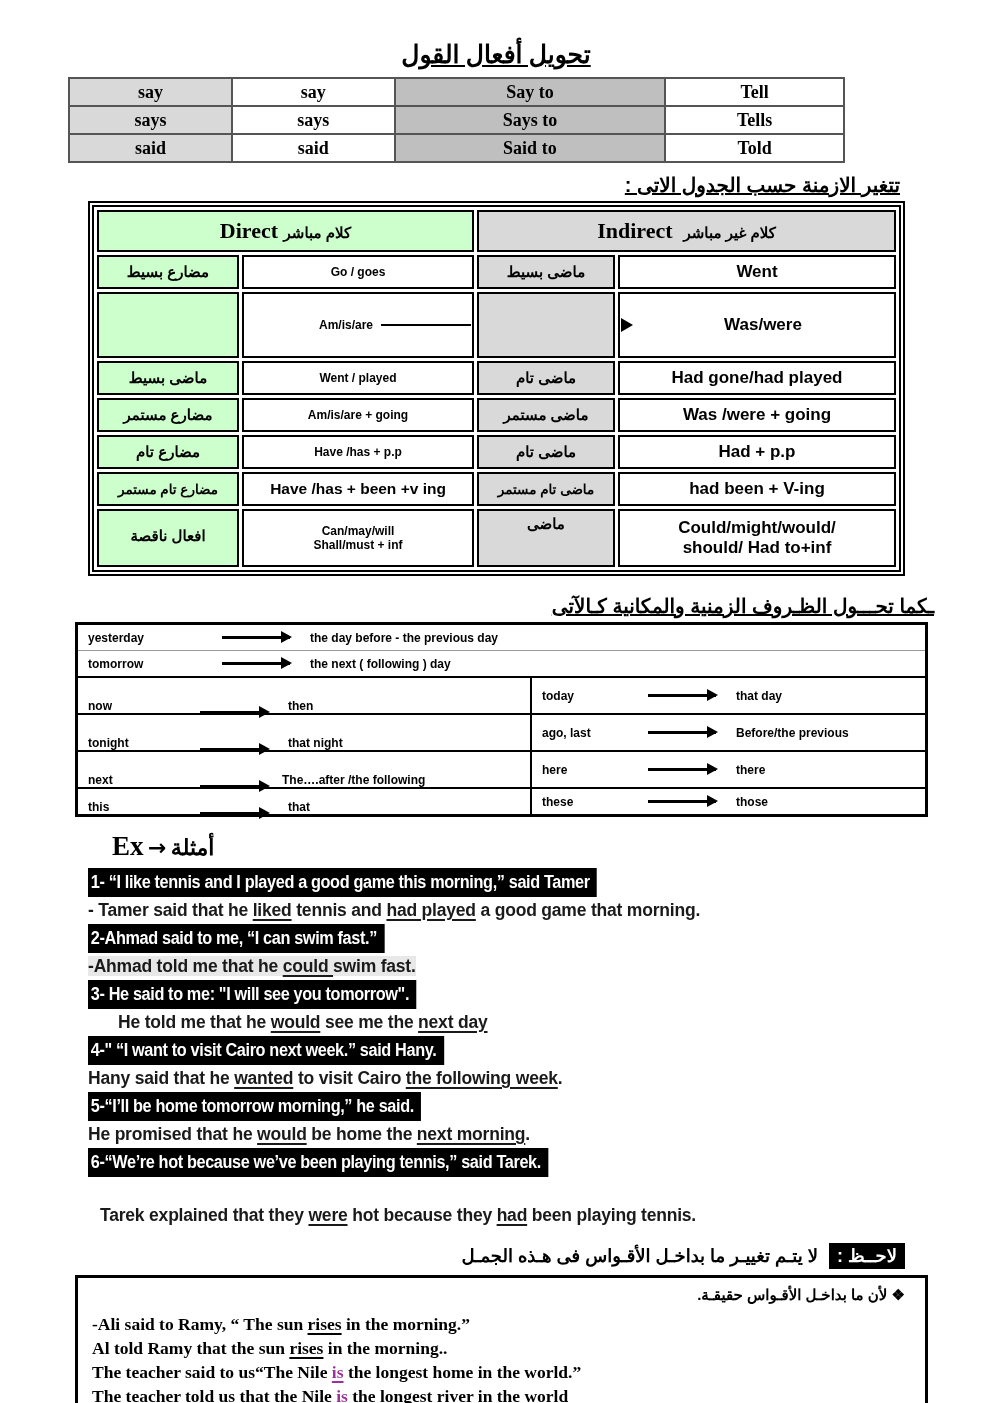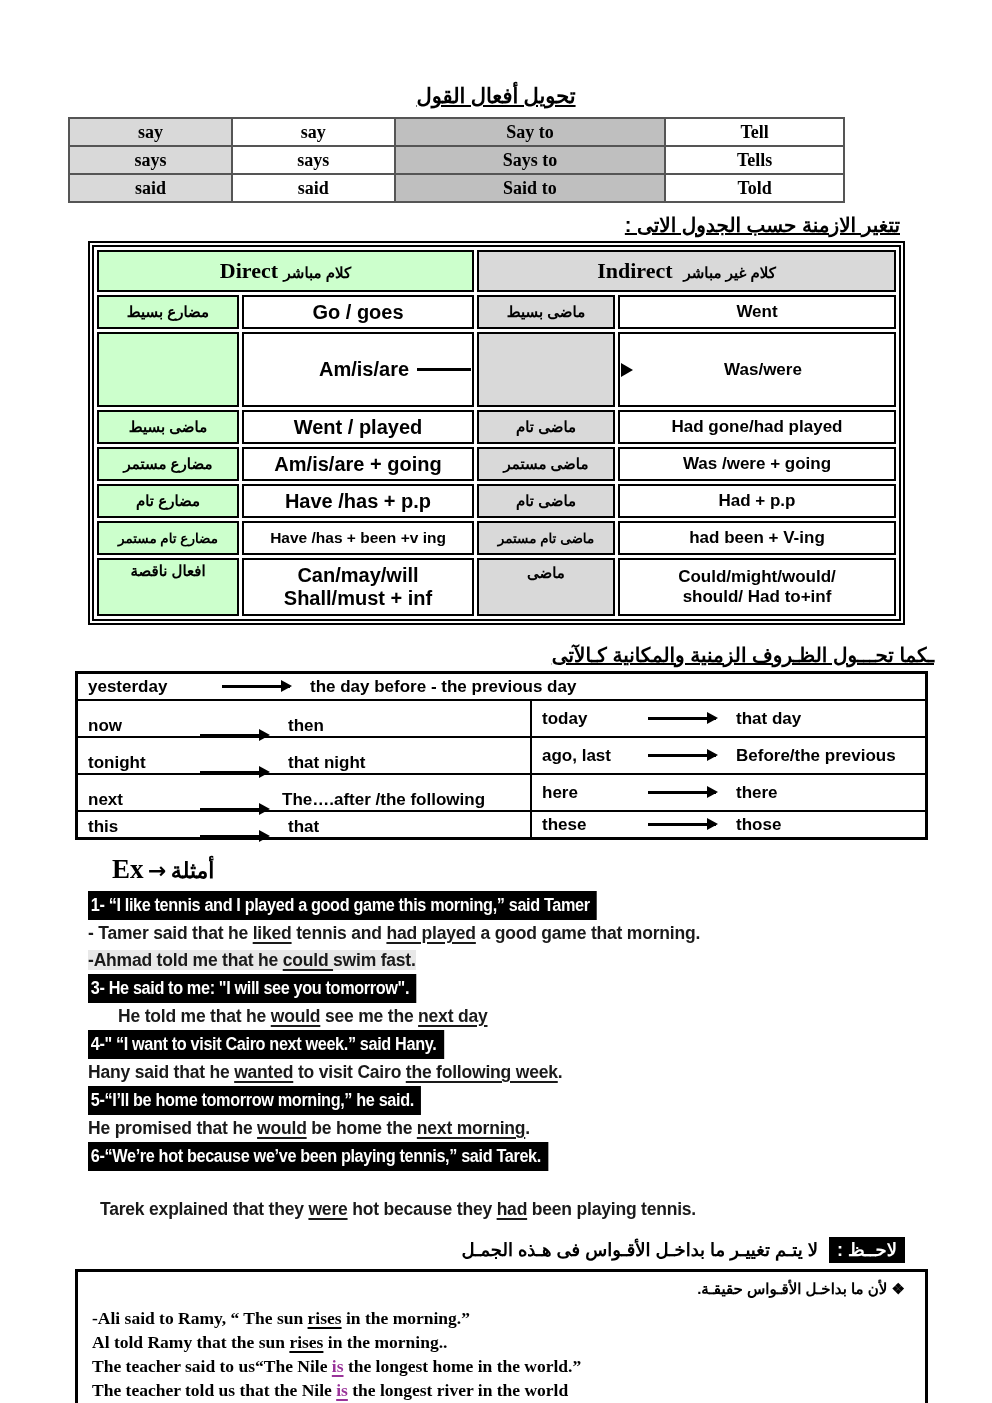--- a/index.html
+++ b/index.html
@@ -1,21 +1,21 @@
 <!DOCTYPE html>
 <html lang="en" style="--green_cell: #ccffcc; --gray_cell: #d9d9d9; --say_col1: #d9d9d9; --say_col3: #bfbfbf; --highlight_bg: #000000; --highlight_fg: #ffffff; --underline_purple: #993399; --word_blue: #1f1f8f; --reply_gray: #e8e8e8;"><head>
 <meta charset="utf-8">
 <style>
   html,body{margin:0;padding:0;background:#fff;}
   .page{position:relative;width:992px;height:1403px;background:#fff;color:#000;
         font-family:"Liberation Sans",sans-serif;overflow:hidden;}
 
   
-  .title{margin:84px auto 8px auto;width:fit-content;font-family:"Liberation Serif",serif;
-         font-size:21px;font-weight:bold;text-decoration:underline;direction:rtl;}
+  .title{margin:40px auto 8px auto;width:fit-content;font-family:"Liberation Serif",serif;
+         font-size:25px;font-weight:bold;text-decoration:underline;direction:rtl;}
   .heading-rtl{direction:rtl;font-weight:bold;font-size:20px;width:fit-content;
                font-family:"Liberation Sans",sans-serif;}
   .tense-heading{margin:10px 92px 4px auto;text-decoration:underline;}
   .adverb-heading{margin:18px 58px 4px auto;text-decoration:underline;}
 
   
   .say-table{width:777px;margin:0 0 0 68px;border-collapse:collapse;text-align:center;
              font-family:"Liberation Serif",serif;font-weight:bold;font-size:18px;}
   .say-table td{border:2px solid #555;height:24px;padding:1px 0;margin-left:45px;}
   .say-table td:nth-child(1){background:var(--say_col1);}
@@ -24,30 +24,30 @@
   
   .tense-table{margin:4px 0 0 88px;border:6px double #000;border-collapse:separate;
                border-spacing:3px;background:#fff;}
   .tense-table td{border:2px solid #000;text-align:center;vertical-align:middle;}
   .t-hdr{height:36px;font-family:"Liberation Serif",serif;font-weight:bold;font-size:22px;}
   .t-hdr .hdr-ar{font-size:15px;font-family:"Liberation Sans",sans-serif;}
   .hdr-direct{background:var(--green_cell);}
   .hdr-indirect{background:var(--gray_cell);}
   .t-ar{background:var(--green_cell);direction:rtl;font-weight:bold;font-size:15px;width:136px;}
   .t-ar2{background:var(--gray_cell);direction:rtl;font-weight:bold;font-size:15px;width:132px;}
-  .t-en{font-weight:bold;font-size:20px;width:226px;white-space:pre-line;height:28px;}
+  .t-en{font-weight:bold;font-size:12px;width:226px;white-space:pre-line;height:28px;}
   .t-en2{font-weight:bold;font-size:17px;width:272px;white-space:pre-line;height:28px;}
   .cell-flex{display:flex;align-items:center;}
   .hline{flex:1;height:2.5px;background:#000;margin-left:8px;}
   .ahead{width:0;height:0;border-left:12px solid #000;border-top:7px solid transparent;
          border-bottom:7px solid transparent;}
 
   
   .adv-table{width:853px;margin:2px 0 0 75px;border:3px solid #000;box-sizing:border-box;
-             font-weight:bold;font-size:17px;}
+             font-weight:bold;font-size:12px;}
   .adv-row{display:flex;align-items:center;min-height:25px;border-top:2px solid #000;}
   .adv-row:first-child{border-top:none;}
   .adv-row.thin{border-top:1.5px solid #999;}
   .adv-row.tall{min-height:35px;}
   .adv-from{width:132px;padding-left:10px;}
   .adv-to{padding-left:6px;}
   .half-l{display:flex;align-items:flex-end;width:452px;align-self:stretch;
           border-right:2px solid #000;}
   .half-r{display:flex;align-items:center;flex:1;}
   .half-l .adv-from{width:110px;}
@@ -171,38 +171,43 @@
         <td class="t-ar2">ماضى تام</td>
         <td class="t-en2">Had + p.p</td>
       </tr>
       <tr>
         <td class="t-ar" style="font-size:13.5px">مضارع تام مستمر</td>
         <td class="t-en" style="font-size:15.5px">Have /has + been +v ing</td>
         <td class="t-ar2" style="font-size:13.5px">ماضى تام مستمر</td>
         <td class="t-en2">had been + V-ing</td>
       </tr>
       <tr>
-        <td class="t-ar" style="vertical-align:top;padding-top:2px">افعال ناقصة</td>
+        <td class="t-ar" style="vertical-align:top;padding-top:16px">افعال ناقصة</td>
         <td class="t-en" style="height:52px">Can/may/will
 Shall/must + inf</td>
         <td class="t-ar2" style="vertical-align:top;padding-top:4px">ماضى</td>
         <td class="t-en2" style="height:52px">Could/might/would/
 should/ Had to+inf</td>
       </tr>
     </tbody>
   </table>
 
   <div class="heading-rtl adverb-heading">ـكما تحـــول الظـروف الزمنية والمكانية كـالآتى</div>
 
   <div class="adv-table">
     <div class="adv-row">
       <span class="adv-from">yesterday</span>
       <span class="arrow"></span>
       <span class="adv-to">the day before - the previous  day</span>
     </div>
+    <div class="adv-row thin">
+      <span class="adv-from">tomorrow</span>
+      <span class="arrow"></span>
+      <span class="adv-to">the next  ( following )  day</span>
+    </div>
     <div class="adv-row tall">
       <div class="half-l">
         <span class="adv-from">now</span>
         <span class="arrow"></span>
         <span class="adv-to">then</span>
       </div>
       <div class="half-r">
         <span class="adv-from">today</span>
         <span class="arrow"></span>
         <span class="adv-to">that day</span>
@@ -250,20 +255,23 @@
     <span class="ex-en">Ex</span>
     <span class="ex-arrow">→</span>
     <span class="ex-ar">أمثلة</span>
   </div>
 
   <div class="examples">
     <div class="hl-line">
       <span class="hl">1- “I like tennis and I played a good game this morning,” said Tamer</span>
     </div>
     <div class="reply"><span>- Tamer said that he </span><span class="seg-u">liked</span><span> tennis and </span><span class="seg-u">had played</span><span> a good game that morning.</span></div>
+    <div class="hl-line">
+      <span class="hl">2-Ahmad said to me, “I can swim fast.”</span>
+    </div>
     <div class="reply">
       <span class="hl-light"><span>-Ahmad told me that he </span><span class="seg-u">could </span><span>swim fast.</span></span>
     </div>
     <div class="hl-line">
       <span class="hl">3- He said to me: "I will see you tomorrow".</span>
     </div>
     <div class="reply ind1"><span>He told me that he </span><span class="seg-u">would</span><span> see me the </span><span class="seg-u">next day</span></div>
     <div class="hl-line">
       <span class="hl">4-" “I want to visit Cairo next week.” said Hany.</span>
     </div>

